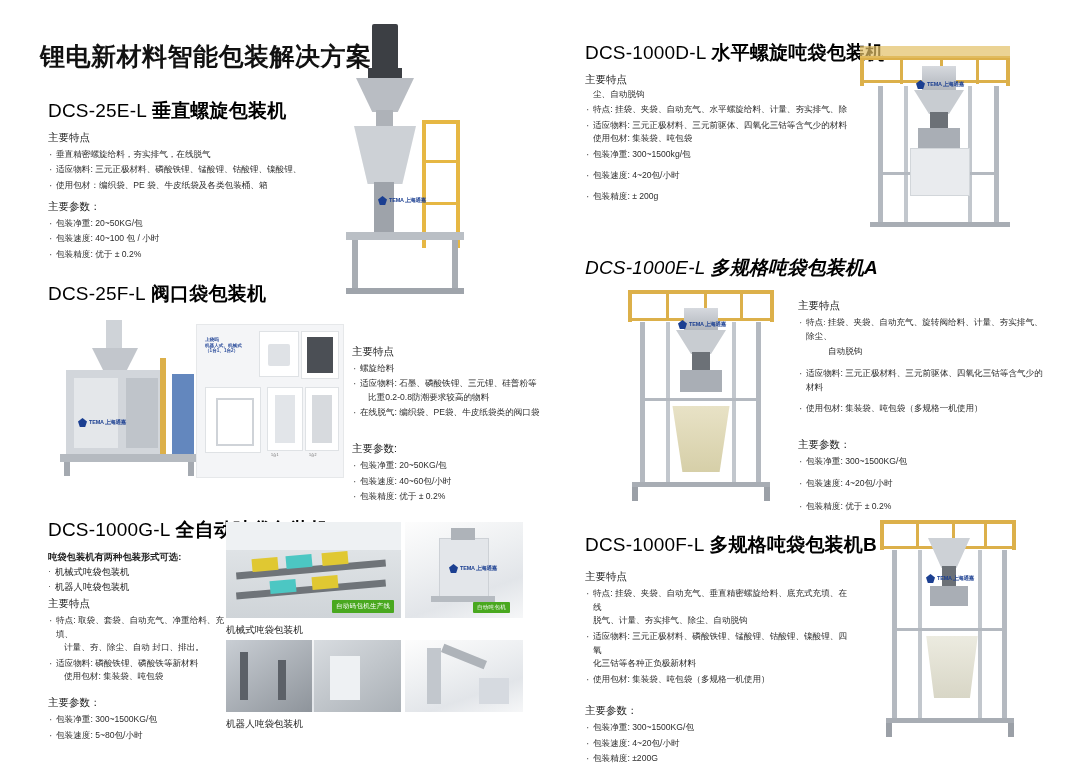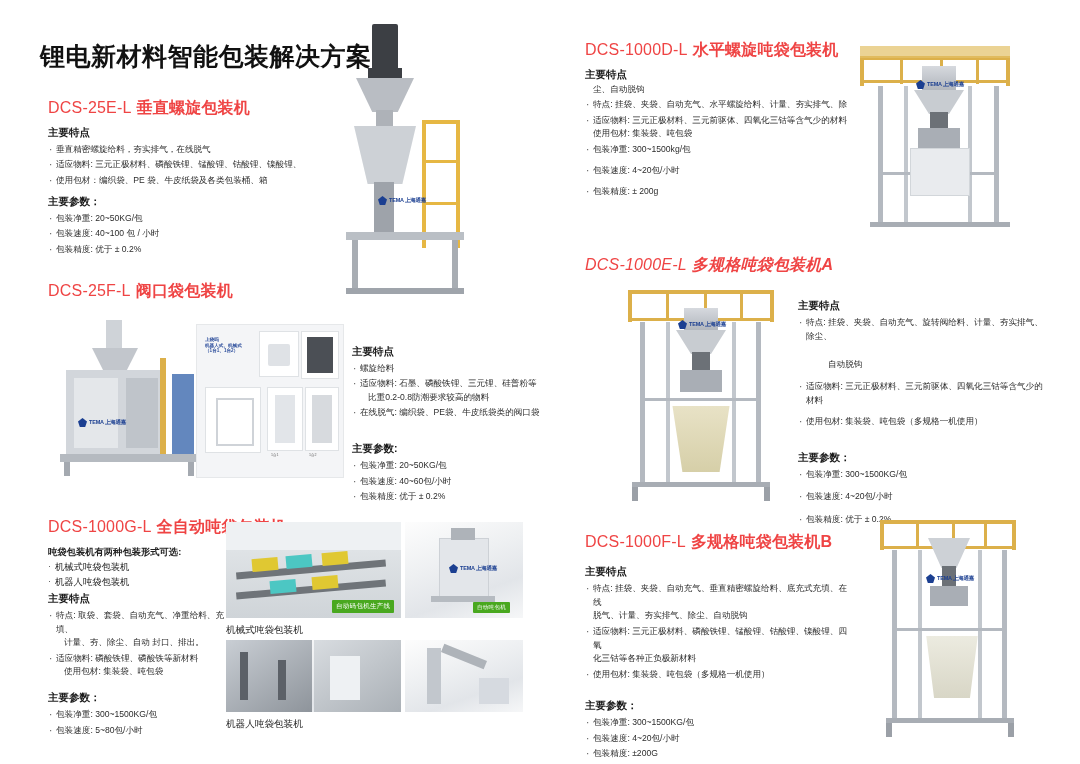--- a/index.html
+++ b/index.html
@@ -1,24 +1,24 @@
 <!DOCTYPE html>
 <html><head>
 <meta charset="utf-8">
 <style>
   html,body{margin:0;padding:0;background:#ffffff;}
   body{width:1080px;height:764px;overflow:hidden;
        font-family:"Liberation Sans","DejaVu Sans",sans-serif;color:#1c1c1c;}
   .page{position:relative;width:1080px;height:764px;background:#fff;}
 
   
-  .model-title{font-size:16px;font-weight:400;letter-spacing:.2px;color:#ef4444;white-space:nowrap;}
+  .model-title{font-size:19px;font-weight:400;letter-spacing:.2px;color:#000000;white-space:nowrap;}
   .model-title .code{font-family:"Liberation Sans",sans-serif;}
   .model-title .cn{font-weight:700;margin-left:5px;}
-  .sec-head{font-size:10.5px;font-weight:700;color:#1a1a1a;margin:7px 0 3px;}
+  .sec-head{font-size:10.5px;font-weight:400;color:#1a1a1a;margin:7px 0 3px;}
   .li{font-size:8.6px;line-height:1.62;color:#2c2c2c;position:relative;padding-left:8px;margin-bottom:1.5px;}
   .li:before{content:"·";position:absolute;left:1px;top:-1px;color:#555;font-size:10px;}
   .li.cont{padding-left:16px;margin-top:-2px;}
   .li.cont:before{content:"";}
   .plain{font-size:9.3px;line-height:1.6;color:#222;}
   .sub-li{font-size:9.3px;line-height:1.62;color:#222;padding-left:7px;position:relative;}
   .sub-li:before{content:"·";position:absolute;left:0;top:-1px;color:#555;}
 
   
   .page-title{position:absolute;left:40px;top:40px;font-size:25px;font-weight:700;
@@ -305,21 +305,21 @@
     <div class="bar" style="left:32px;top:209px;width:6px;height:14px;background:#9ba0a7;"></div>
     <div class="bar" style="left:164px;top:209px;width:6px;height:14px;background:#9ba0a7;"></div>
     <div class="logo" style="left:78px;top:42px;">
       <span class="lg-mark"></span>
       <span class="lg-tx">TEMA 上海通嘉</span>
     </div>
   </div>
 
   <div class="block" style="left:798px;top:292px;width:246px;">
     <div class="sec-head">主要特点</div>
-    <div class="li" style="margin-bottom:16px;">特点: 挂袋、夹袋、自动充气、旋转阀给料、计量、夯实排气、除尘、</div>
+    <div class="li" style="margin-bottom:3px;font-family:Liberation Serif, serif;">特点: 挂袋、夹袋、自动充气、旋转阀给料、计量、夯实排气、除尘、</div>
     <div class="li cont" style="padding-left:30px;margin-bottom:8px;">自动脱钩</div>
     <div class="li" style="margin-bottom:7px;">适应物料: 三元正极材料、三元前驱体、四氧化三钴等含气少的材料</div>
     <div class="li">使用包材: 集装袋、吨包袋（多规格一机使用）</div>
     <div class="sec-head" style="margin-top:22px;">主要参数：</div>
     <div class="li" style="margin-bottom:9px;">包装净重: 300~1500KG/包</div>
     <div class="li" style="margin-bottom:9px;">包装速度: 4~20包/小时</div>
     <div class="li">包装精度: 优于 ± 0.2%</div>
   </div>
 
   <div class="block" style="left:585px;top:532px;width:268px;">

